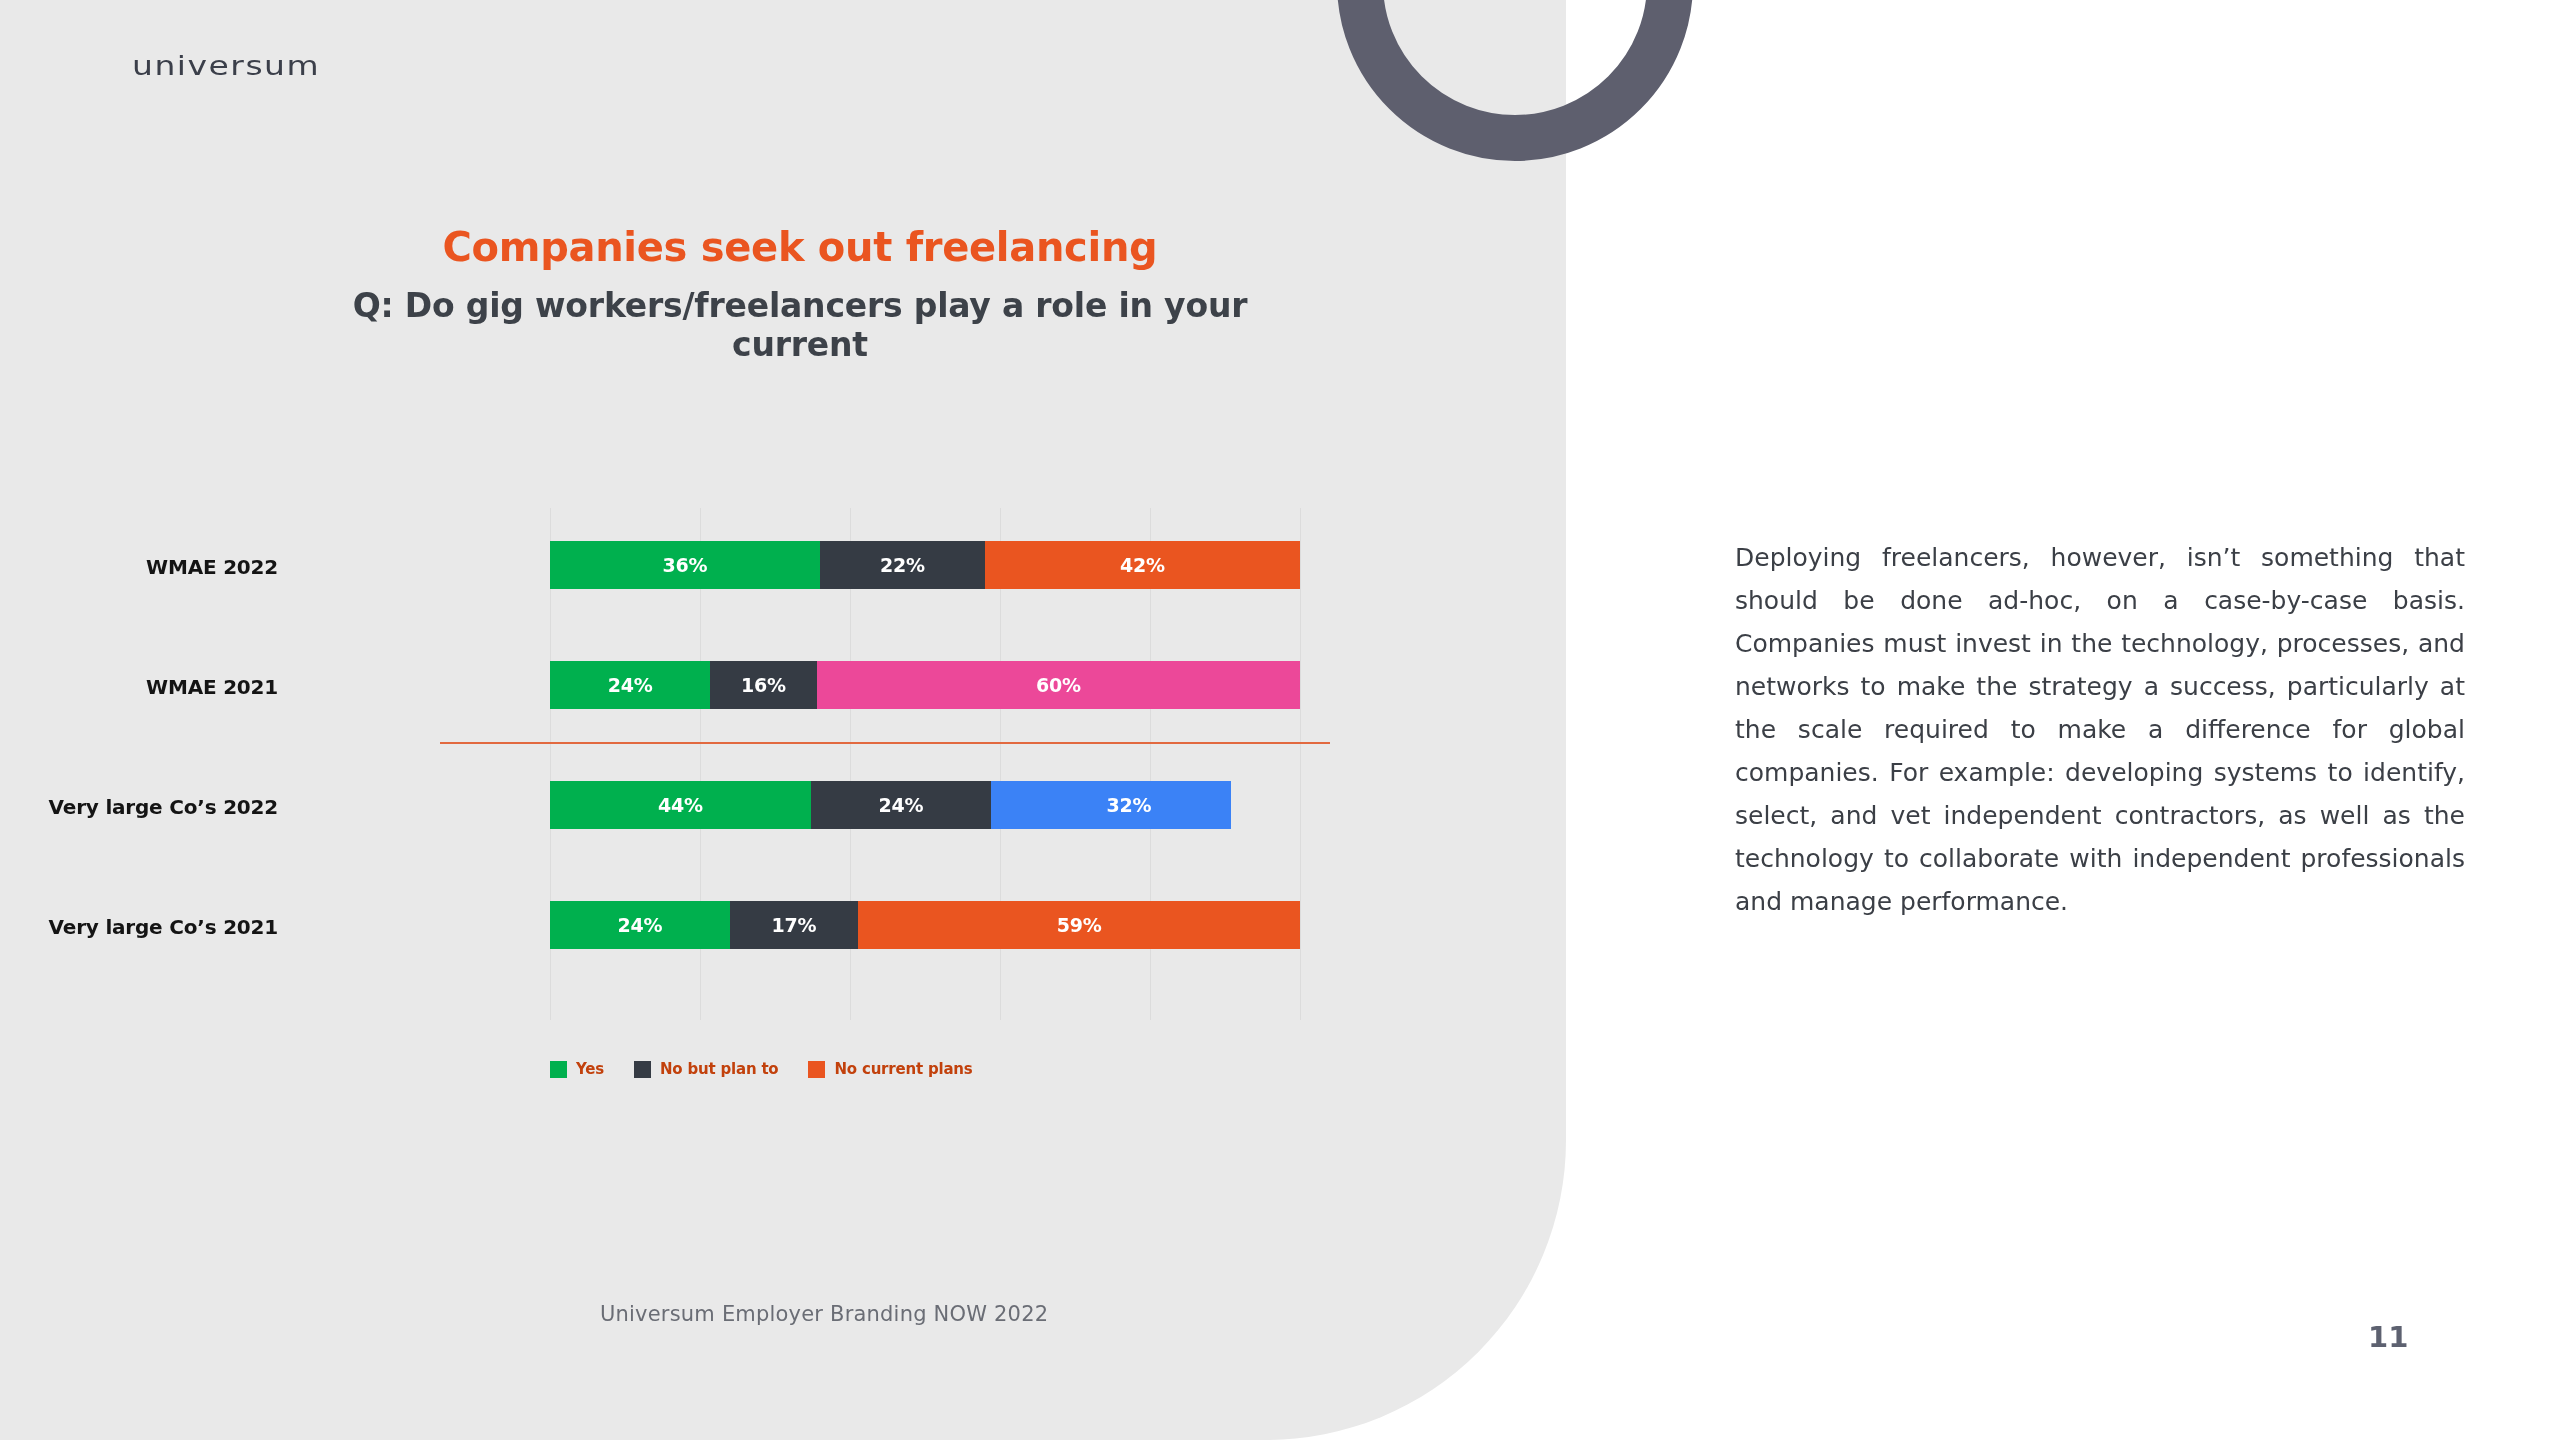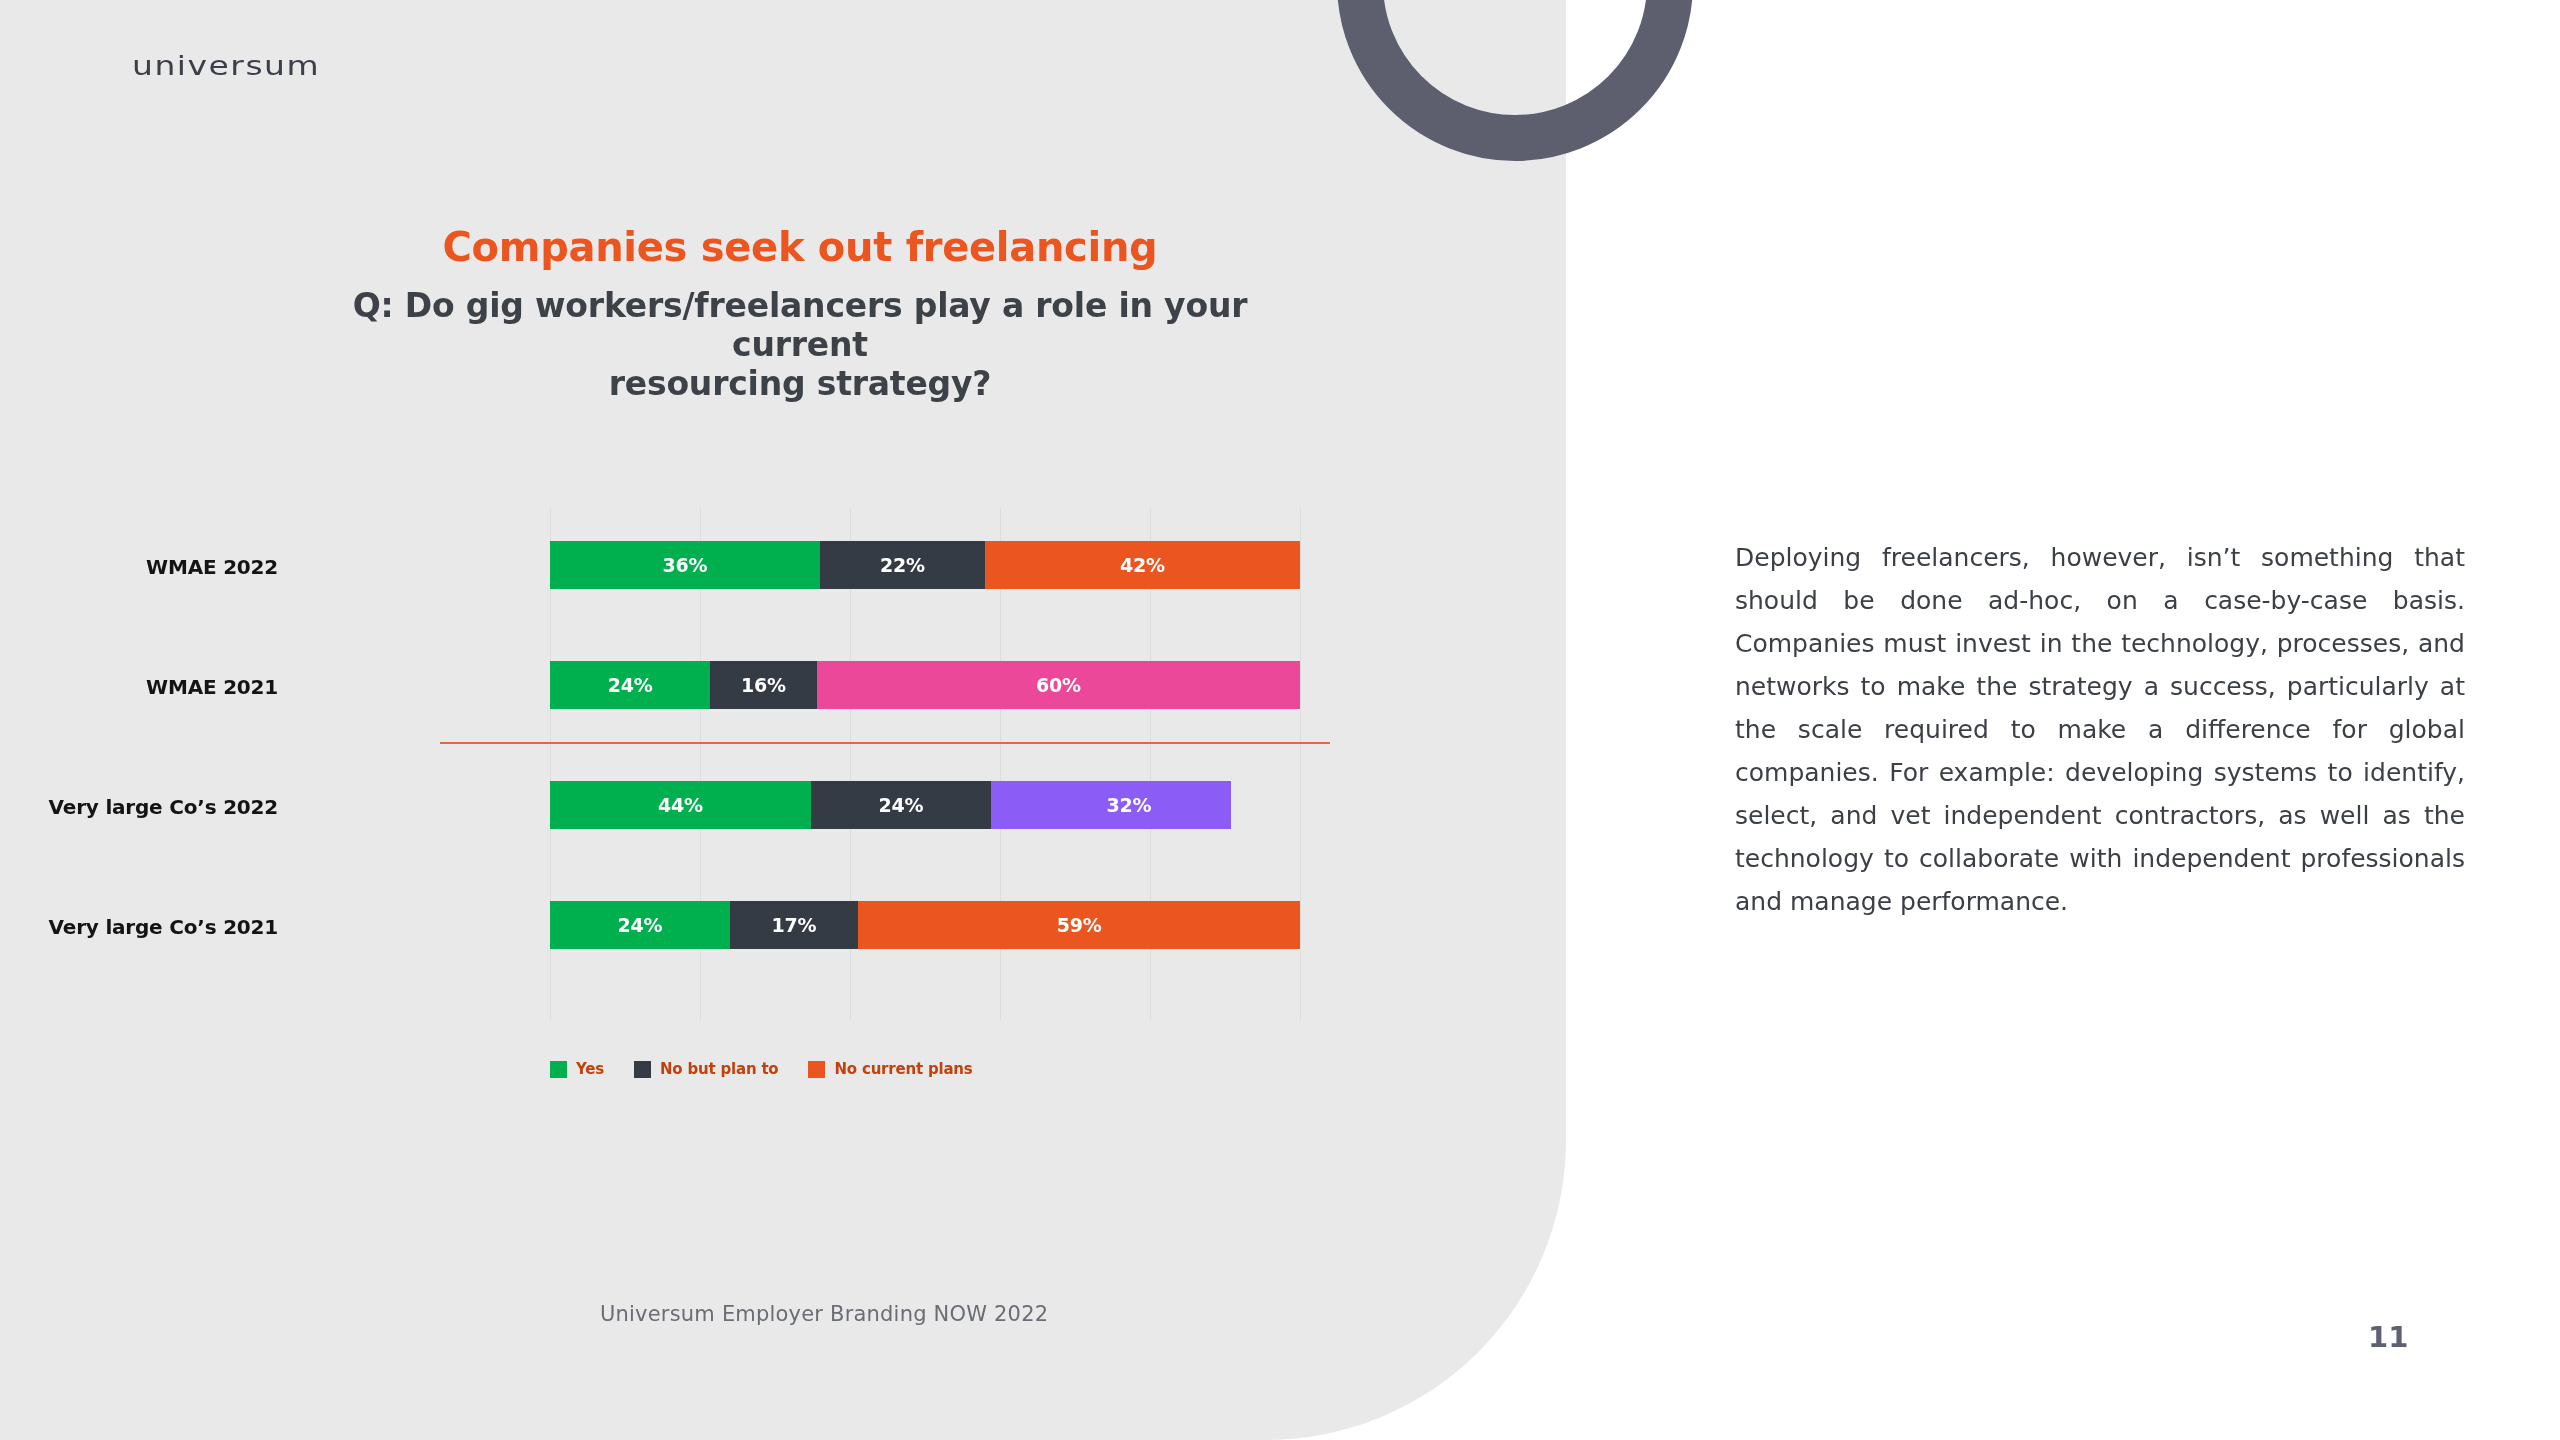--- a/index.html
+++ b/index.html
@@ -132,21 +132,20 @@
 <div class="ring"></div>
 
 <div class="logo">universum</div>
 
 <div class="title-block">
   <div class="title-main">
     <span>Companies seek out freelancing</span><br>
   </div>
   <div class="title-sub">
     <span>Q: Do gig workers/freelancers play a role in your current</span><br>
-    <span>resourcing strategy?</span>
   </div>
 </div>
 
 <div class="chart">
   <div class="plot">
     <div class="gridlines" id="gridlines">
         <div class="gridline" style="left: 0px;"></div>
         <div class="gridline" style="left: 150px;"></div>
         <div class="gridline" style="left: 300px;"></div>
         <div class="gridline" style="left: 450px;"></div>
@@ -164,21 +163,21 @@
         <div class="bar" style="top: 153px; left: 0px; width: 750px;">
           <div class="seg" style="width: 180px; background: rgb(0, 176, 78);">24%</div>
           <div class="seg" style="width: 120px; background: rgb(53, 59, 68);">16%</div>
           <div class="seg" style="width: 543px; background: #ec4899;">60%</div>
         </div>
         <div class="sep-line" style="top: 234px; left: -110px; width: 890px; background: rgb(226, 105, 63);"></div>
         <div class="axis-label" style="top: 287px;">Very large Co’s 2022</div>
         <div class="bar" style="top: 273px; left: 0px; width: 750px;">
           <div class="seg" style="width: 261px; background: rgb(0, 176, 78);">44%</div>
           <div class="seg" style="width: 180px; background: rgb(53, 59, 68);">24%</div>
-          <div class="seg" style="width: 240px; background: #8b5cf6; padding-left: 36px;">32%</div>
+          <div class="seg" style="width: 240px; background: #3b82f6; padding-left: 36px;">32%</div>
         </div>
         <div class="axis-label" style="top: 407px;">Very large Co’s 2021</div>
         <div class="bar" style="top: 393px; left: 0px; width: 750px;">
           <div class="seg" style="width: 180px; background: rgb(0, 176, 78);">24%</div>
           <div class="seg" style="width: 129px; background: rgb(53, 59, 68);">17%</div>
           <div class="seg" style="width: 442.5px; background: rgb(234, 85, 32);">59%</div>
         </div>
       </div>
   </div>
 </div>

